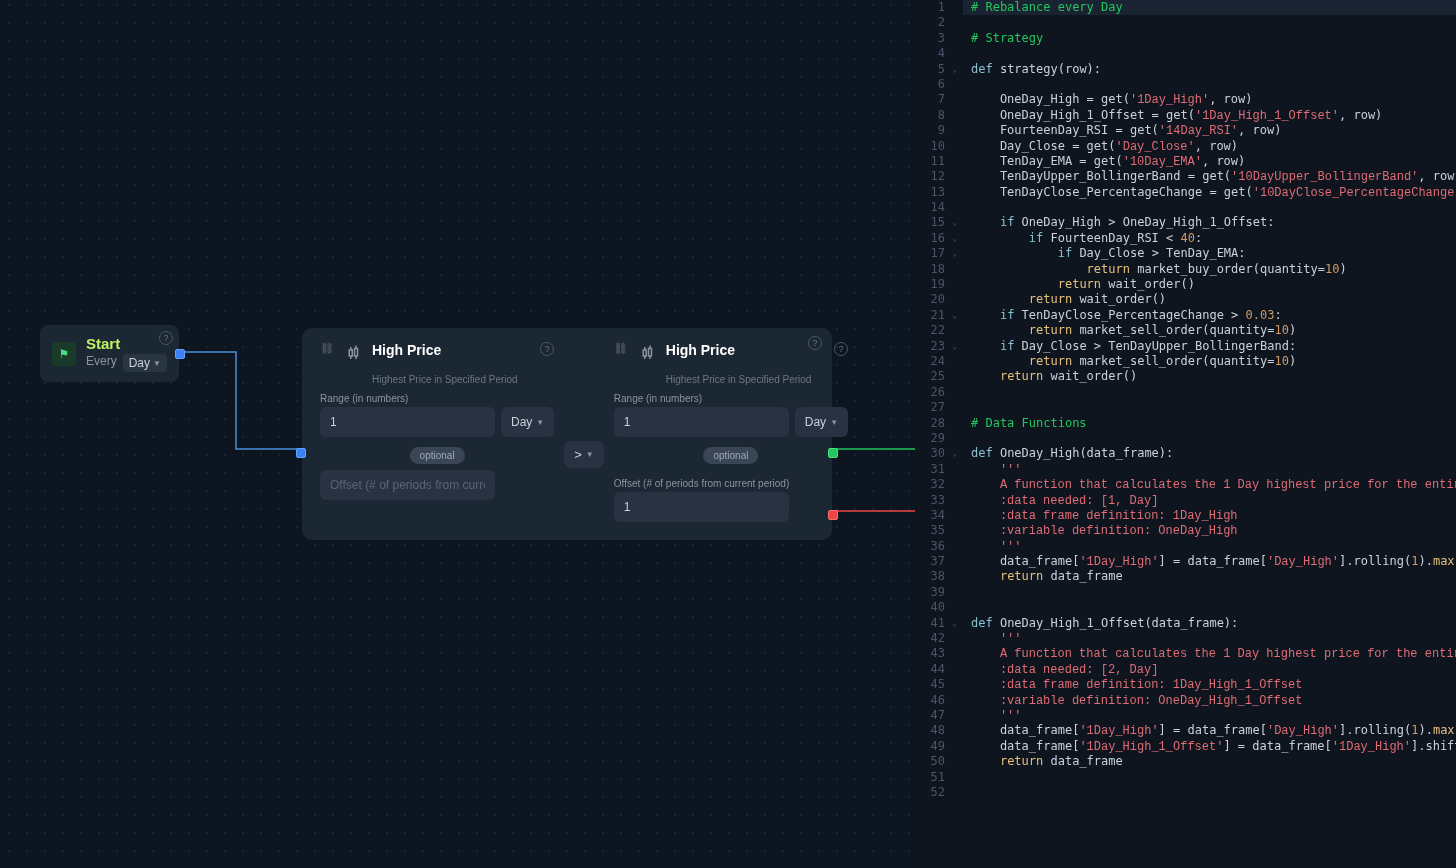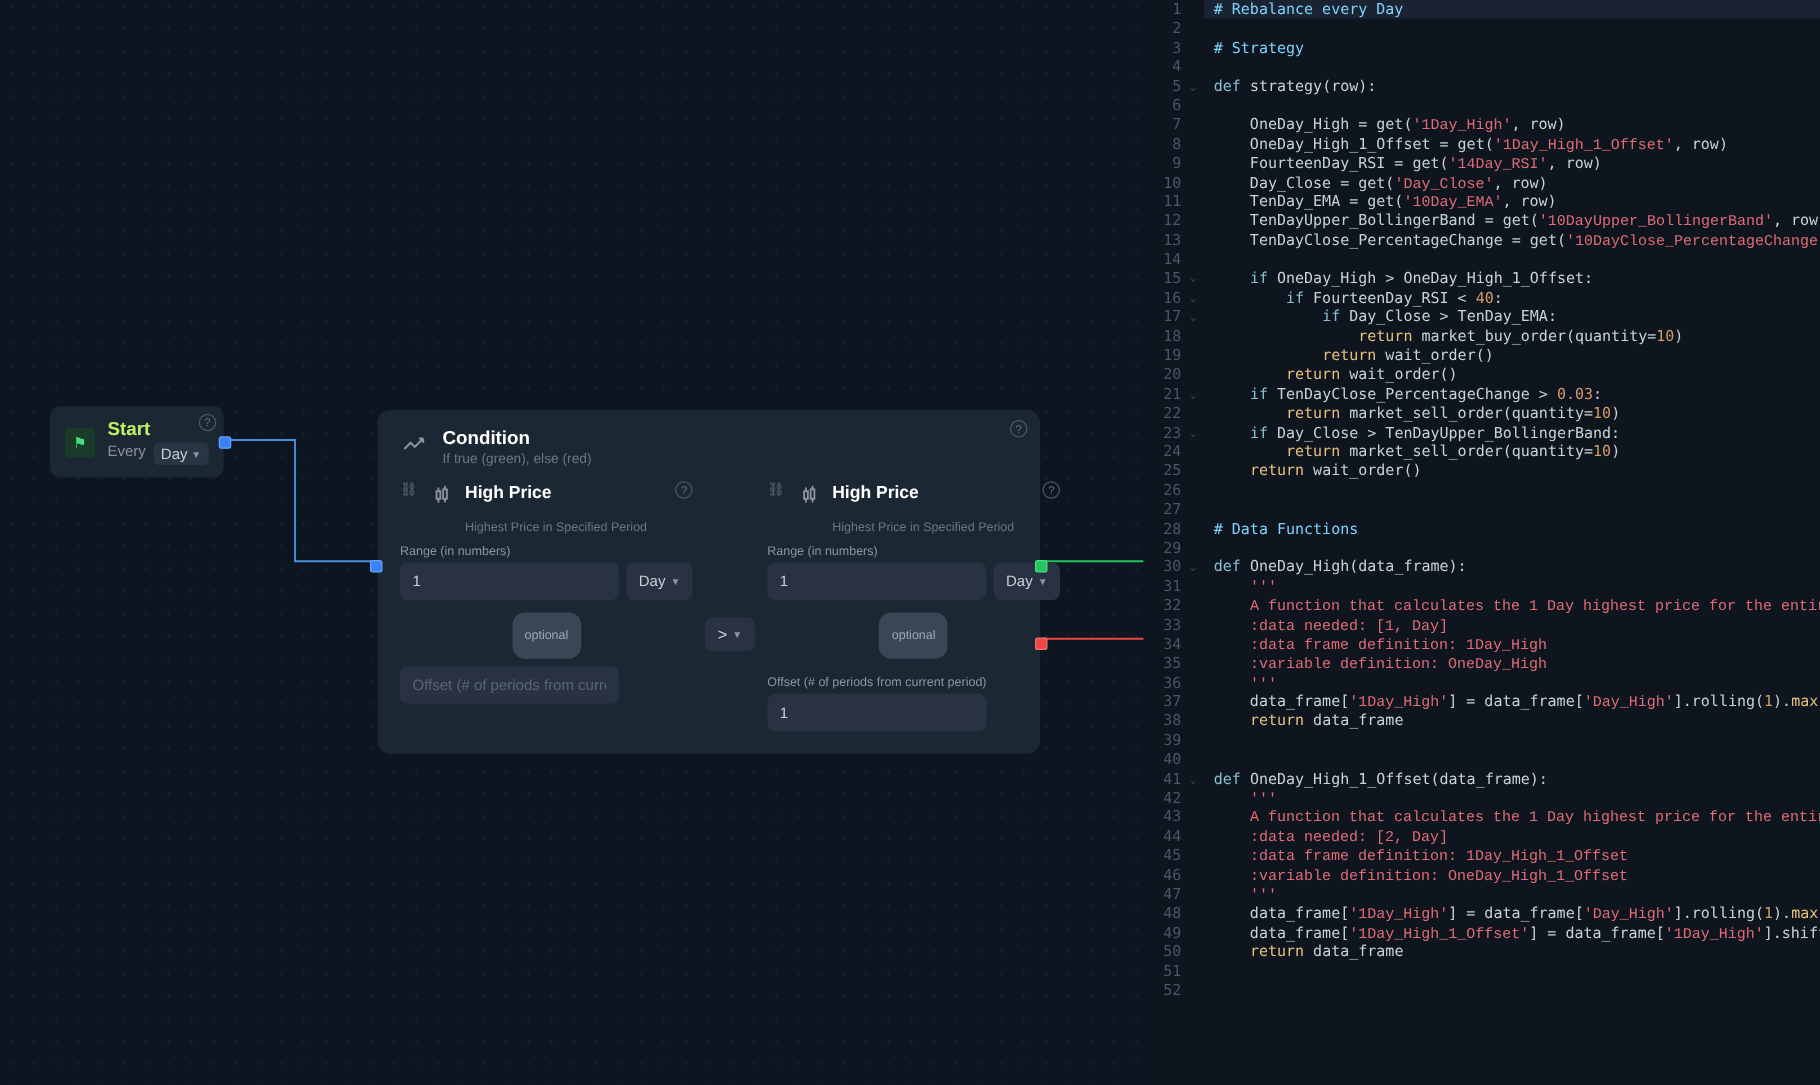--- a/index.html
+++ b/index.html
@@ -131,21 +131,21 @@
       color: #c9d1d9;
       cursor: pointer;
     }
     .chevron { font-size: 8px; color: #8b949e; }
     
     .optional-badge { 
       display: inline-block;
       background: #3a4556; 
       color: #9ca8b8; 
       font-size: 10px; 
-      padding: 13px 10px; 
+      padding: 3px 10px; 
       border-radius: 10px; 
       margin: 10px auto 6px;
     }
     .badge-wrap { text-align: center; }
     
     .comparator { 
       align-self: center;
       background: #283242; 
       border-radius: 6px; 
       padding: 6px 10px; 
@@ -209,21 +209,21 @@
       display: flex;
       justify-content: flex-end;
       align-items: center;
       gap: 4px;
     }
     .fold { color: #4a5568; font-size: 8px; width: 8px; }
     .lines { flex: 1; overflow: hidden; white-space: pre; }
     .code-line { height: 15.4px; padding-left: 8px; }
     .code-line.hl { background: #1a2332; }
     
-    .c  { color: #7dd3fc; }    
+    .c  { color: #22c55e; }    
     .k  { color: #88c0d0; }    
     .kr { color: #e5c07b; }    
     .s  { color: #e06c75; font-family: Liberation Mono, monospace; }    
     .n  { color: #d19a66; }    
     .f  { color: #c9d1d9; }    
     .fn { color: #e5c07b; }    
   </style>
 </head>
 <body>
 
@@ -252,31 +252,20 @@
     </div>
     <div class="port port-blue-out"></div>
   </div>
 
   <div class="condition-node">
     <div class="help-icon" style="top:8px;right:10px">?</div>
     <div class="port port-blue-in" style="top:120px"></div>
     <div class="port port-green" style="top:120px"></div>
     <div class="port port-red" style="top:182px"></div>
 
-    <div class="condition-header">
-      <div class="cond-icon">
-        <svg width="20" height="20" viewBox="0 0 24 24" fill="none" stroke="currentColor" stroke-width="2">
-            <path d="M3 17 L9 11 L13 15 L21 7 M21 7 L17 7 M21 7 L21 11"></path>
-          </svg>
-      </div>
-      <div>
-        <div class="cond-title">Condition</div>
-        <div class="cond-sub">If true (green), else (red)</div>
-      </div>
-    </div>
 
     <div class="cond-body">
       <div class="param-block">
         <div class="param-header">
           <span class="link-icon">⛓</span>
           <span class="hp-icon">
             <svg width="18" height="18" viewBox="0 0 24 24" fill="none" stroke="currentColor" stroke-width="2">
                 <rect x="7" y="8" width="4" height="8"></rect>
                 <line x1="9" y1="4" x2="9" y2="8"></line>
                 <line x1="9" y1="16" x2="9" y2="20"></line>

